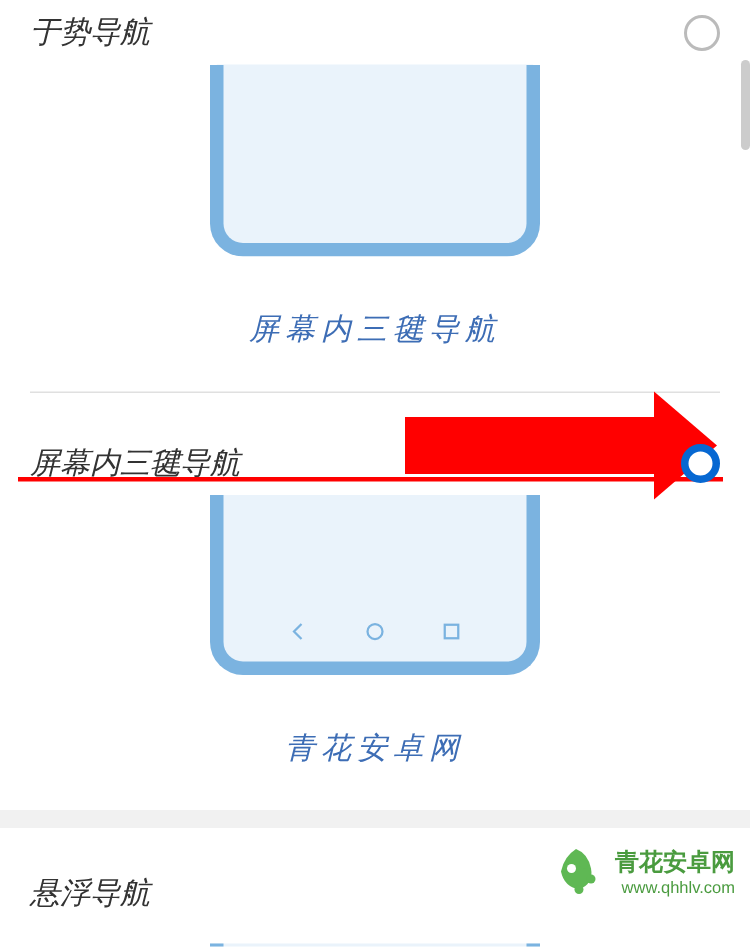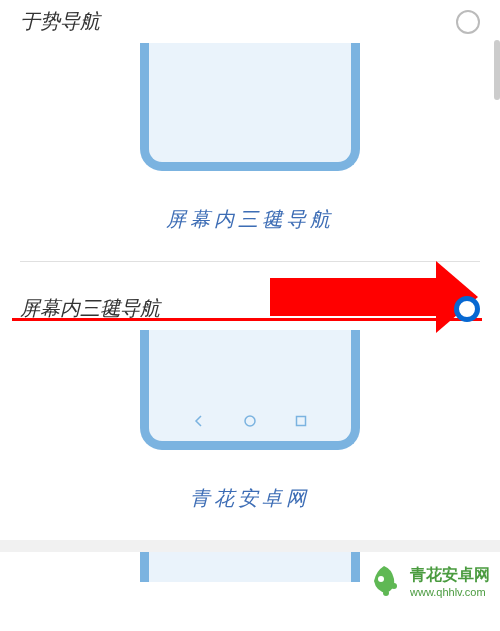--- a/index.html
+++ b/index.html
@@ -160,20 +160,21 @@
     .watermark-cn {
       font-size: 16px;
       color: #4a9b3f;
       font-weight: bold;
       font-style: normal;
     }
     .watermark-url {
       font-size: 11px;
       color: #4a9b3f;
       font-style: normal;
+      text-align: right;
     }
     .three-key-row {
       position: relative;
       padding-top: 25px;
       text-align: right;
     }
     .scrollbar {
       position: absolute;
       right: 0;
       top: 40px;
@@ -235,20 +236,23 @@
     <div class="arrow-head"></div>
   </div>
 </div>
 <div class="red-underline"></div>
 
 <div class="link-text">青花安卓网</div>
 
 <div class="section-gap"></div>
 
 <div class="section floating-section">
+  <div class="option-row">
+    <span class="option-label">悬浮导航</span>
+  </div>
   <div class="phone-preview">
     <div class="phone-frame floating"></div>
   </div>
 </div>
 
 <div class="watermark">
   <div class="watermark-logo">
     <svg width="40" height="40" viewBox="0 0 40 40">
       <path d="M20 5 Q28 8 30 18 Q32 28 22 32 Q12 30 10 20 Q12 10 20 5 Z" fill="#5fb854"></path>
       <circle cx="17" cy="18" r="3" fill="#fff"></circle>

